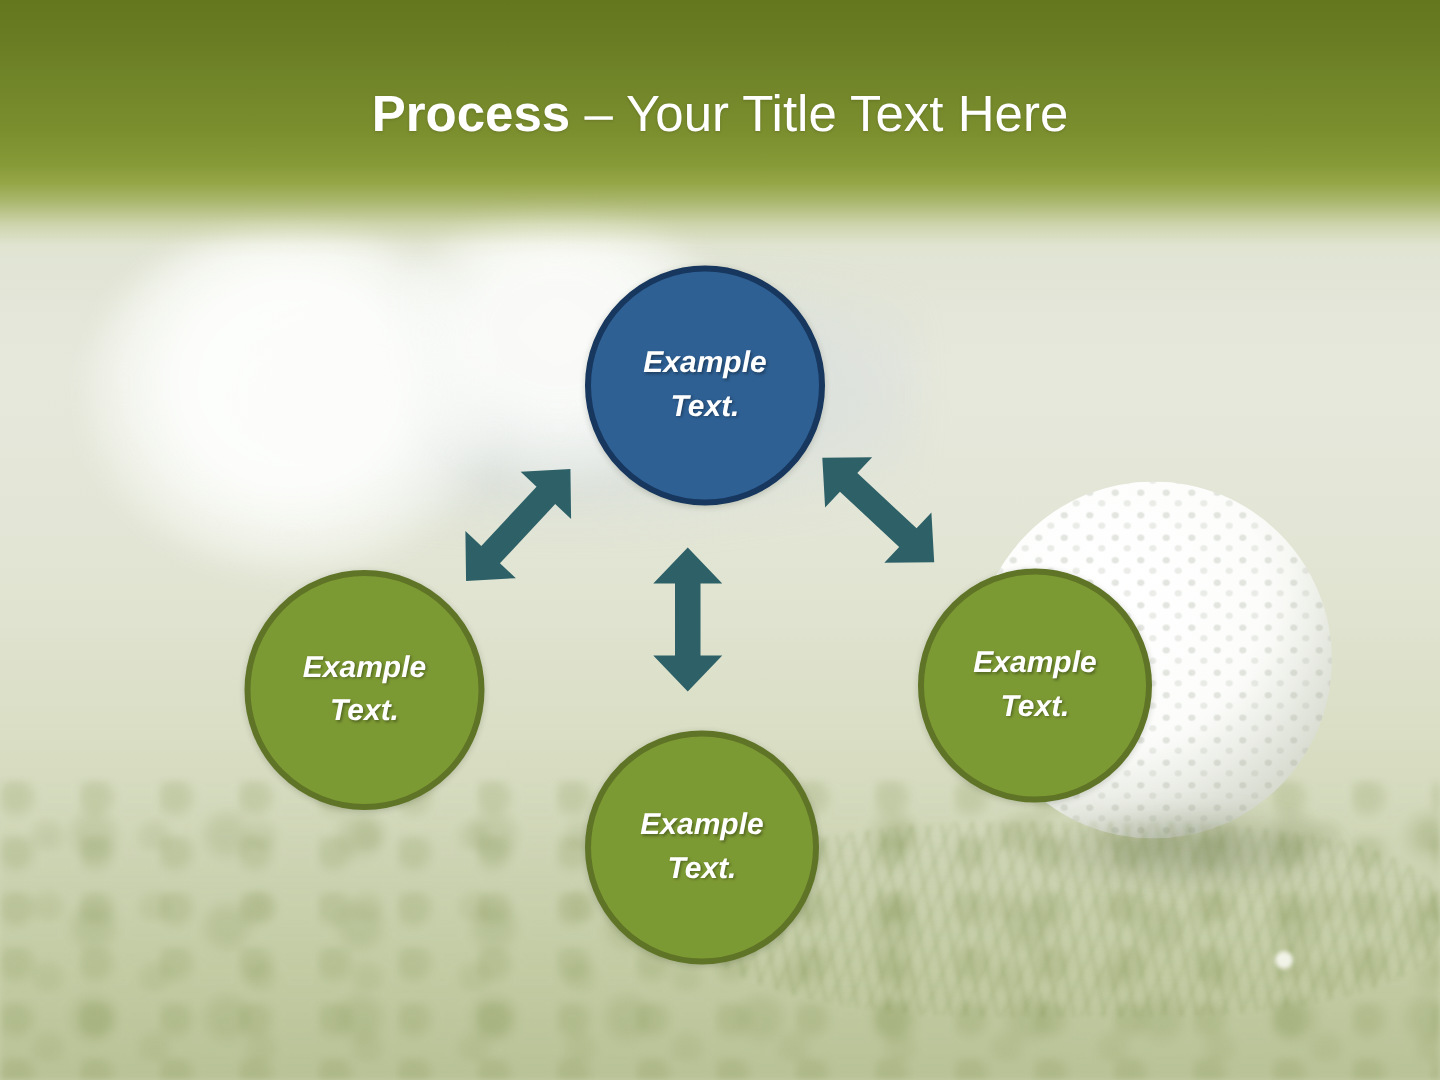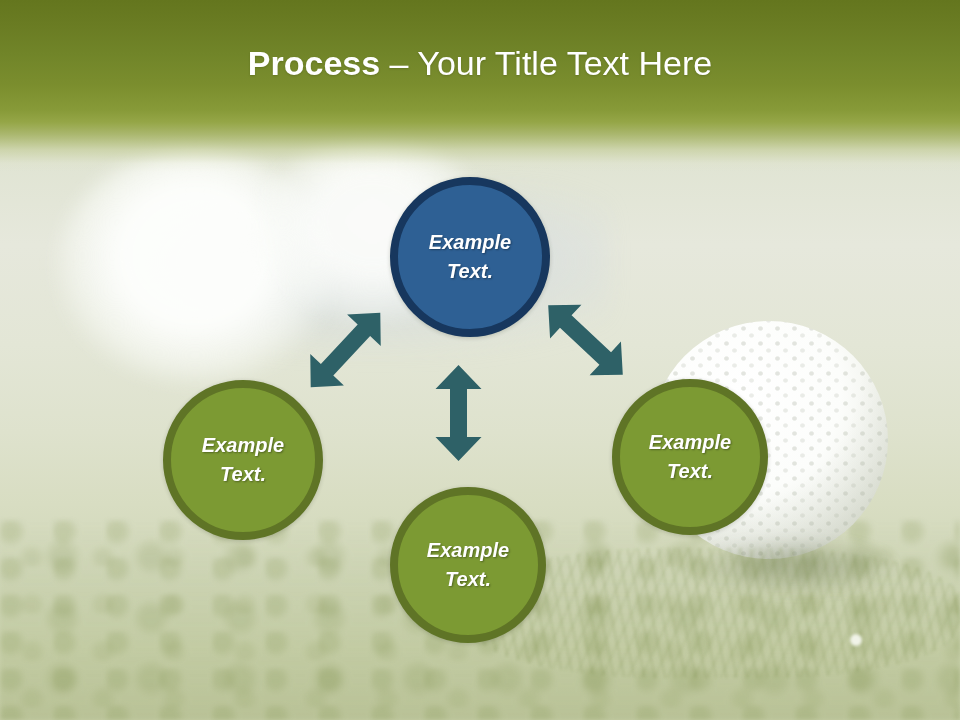--- a/index.html
+++ b/index.html
@@ -38,27 +38,27 @@
       repeating-linear-gradient(78deg, rgba(108,128,58,0.22) 0 2px, rgba(0,0,0,0) 2px 10px),
       repeating-linear-gradient(-65deg, rgba(118,138,66,0.18) 0 2px, rgba(0,0,0,0) 2px 12px);}
   .small-dot{position:absolute;left:850px;top:634px;width:12px;height:12px;border-radius:50%;
     background:#fcfdf8;filter:blur(1.5px);opacity:.85;}
 
   
   .header-band{position:absolute;left:0;top:0;width:100%;height:172px;z-index:3;
     background:linear-gradient(180deg,
       #64761e 0%, #6a7c23 15%, #718529 32%, #7b8e2e 50%, #879a38 64%, #95a647 71%,
       rgba(158,173,88,0.80) 78%, rgba(185,196,130,0.45) 87%, rgba(215,221,180,0.12) 95%, rgba(228,231,205,0) 100%);}
-  .title{position:absolute;left:0;right:0;top:44px;margin:0;z-index:4;text-align:center;
+  .title{position:absolute;left:0;right:0;top:57px;margin:0;z-index:4;text-align:center;
     color:#ffffff;font-size:34px;font-weight:400;text-shadow:0 1px 2px rgba(60,70,20,0.30);}
   .title .bold{font-weight:700;}
 
   
   .connectors{position:absolute;left:0;top:0;width:960px;height:720px;z-index:5;}
-  .node{position:absolute;z-index:6;border-radius:50%;border:8px solid #000000;box-sizing:border-box;
+  .node{position:absolute;z-index:6;border-radius:50%;border:4px solid #000000;box-sizing:border-box;
     display:flex;align-items:center;justify-content:center;box-shadow:0 1px 4px rgba(30,40,15,0.20);}
   .node-label{width:118px;text-align:center;color:#ffffff;font-weight:700;font-style:italic;
     font-size:20px;line-height:1.45;text-shadow:1px 1px 2px rgba(0,0,0,0.35);}
   .node-top{left:390px;top:177px;width:160px;height:160px;}
   .node-left{left:163px;top:380px;width:160px;height:160px;}
   .node-bottom{left:390px;top:487px;width:156px;height:156px;}
   .node-right{left:612px;top:379px;width:156px;height:156px;}
 </style>
 </head>
 <body>

